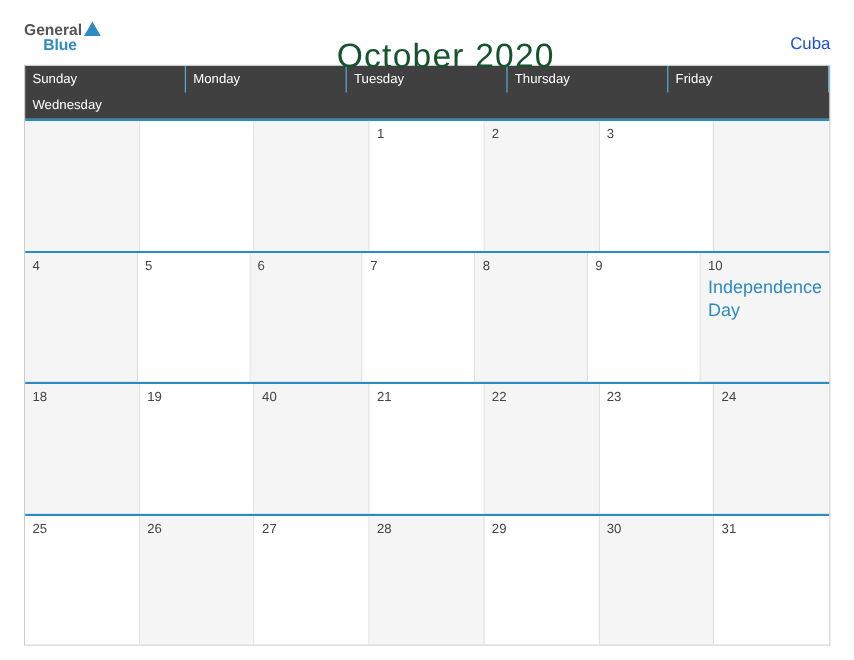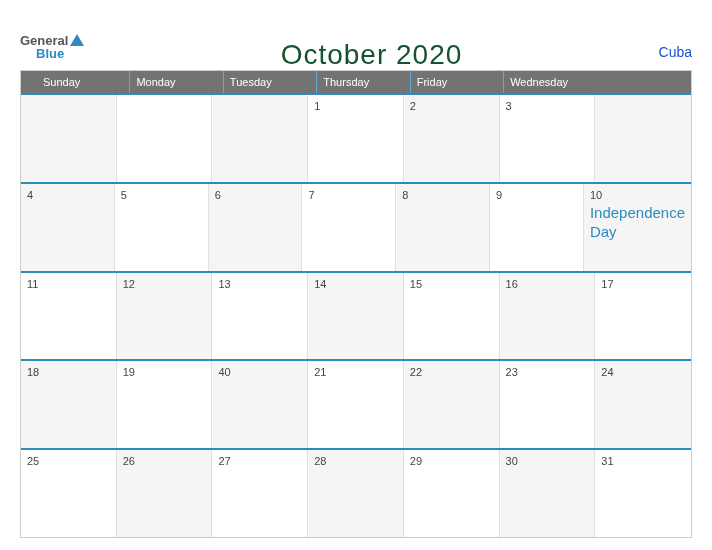--- a/index.html
+++ b/index.html
@@ -22,21 +22,20 @@
     .header {
       display: flex;
       align-items: center;
       justify-content: space-between;
       margin-bottom: 10px;
     }
     .logo {
       display: flex;
       align-items: flex-end;
       gap: 0px;
-      margin-top: 16px;
     }
     .logo-general {
       font-size: 13px;
       font-weight: bold;
       color: #555;
       line-height: 1;
     }
     .logo-blue {
       font-size: 13px;
       font-weight: bold;
@@ -80,23 +79,22 @@
     }
     
     .calendar {
       flex: 1;
       display: flex;
       flex-direction: column;
       border: 1px solid #ccc;
     }
     .cal-header-row {
       display: grid;
-      grid-template-columns: repeat(7, 1fr);
-      background: #737373;
-      padding-left: 16px;
+      grid-template-columns: repeat(5, 1fr);
+      background: #404040;
     }
     .cal-header-cell {
       color: #fff;
       font-size: 11px;
       padding: 5px 6px;
       font-weight: normal;
       border-right: 1px solid #5aabda;
     }
     .cal-header-cell:last-child { border-right: none; }
     .cal-body {
@@ -220,43 +218,20 @@
           </div>
         <div class="cal-cell">
             <span class="day-num">9</span>
           </div>
         <div class="cal-cell gray">
           <span class="day-num">10</span>
           <span class="holiday-name">Independence Day</span>
         </div>
       </div>
 
-      <div class="cal-week">
-        <div class="cal-cell">
-            <span class="day-num">11</span>
-          </div>
-        <div class="cal-cell gray">
-            <span class="day-num">12</span>
-          </div>
-        <div class="cal-cell">
-            <span class="day-num">13</span>
-          </div>
-        <div class="cal-cell gray">
-            <span class="day-num">14</span>
-          </div>
-        <div class="cal-cell">
-            <span class="day-num">15</span>
-          </div>
-        <div class="cal-cell gray">
-            <span class="day-num">16</span>
-          </div>
-        <div class="cal-cell">
-            <span class="day-num">17</span>
-          </div>
-      </div>
 
       <div class="cal-week">
         <div class="cal-cell gray">
             <span class="day-num">18</span>
           </div>
         <div class="cal-cell">
             <span class="day-num">19</span>
           </div>
         <div class="cal-cell gray">
             <span class="day-num">40</span>

